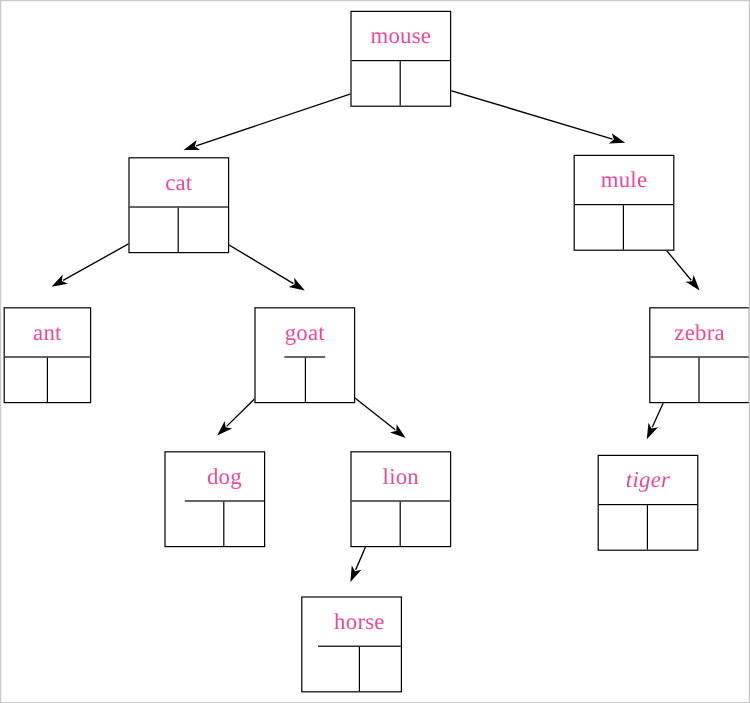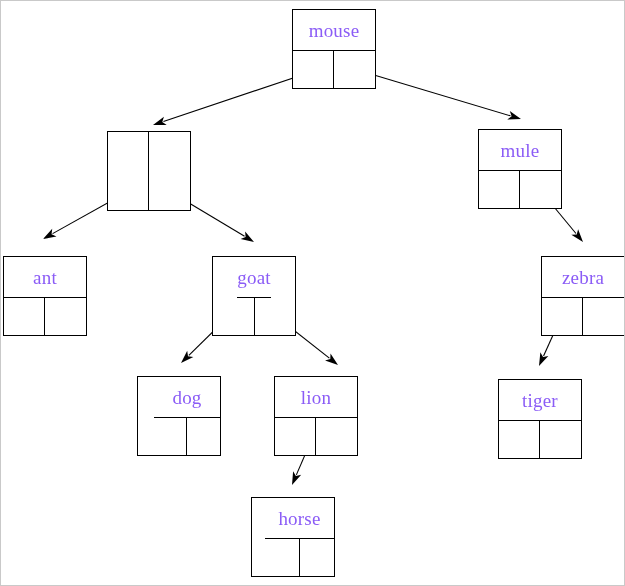--- a/index.html
+++ b/index.html
@@ -33,21 +33,21 @@
     display: flex;
     flex-direction: column;
   }
   .node-label {
     flex: 0 0 41px;
     height: 41px;
     display: flex;
     align-items: center;
     justify-content: center;
     font-size: 19px;
-    color: #8b5cf6;
+    color: #ec4899;
     line-height: 1;
     border-bottom: 1.4px solid #000000;
     box-sizing: border-box;
     letter-spacing: 0.2px;
   }
   .node-pointers {
     flex: 1 1 auto;
     display: flex;
     flex-direction: row;
   }
@@ -103,33 +103,34 @@
     </svg>
   <div id="node-layer">
       <div class="node" style="left: 291px; top: 8px; width: 84px; height: 80px; border-color: rgb(0, 0, 0);">
         <div class="node-label">mouse</div>
         <div class="node-pointers">
           <div class="ptr-cell left"></div>
           <div class="ptr-cell right"></div>
         </div>
       </div>
       <div class="node" style="left: 106px; top: 130px; width: 84px; height: 80px; border-color: rgb(0, 0, 0);">
+        <div class="node-label">cat</div>
         <div class="node-pointers">
           <div class="ptr-cell left"></div>
           <div class="ptr-cell right"></div>
         </div>
       </div>
       <div class="node" style="left: 477px; top: 128px; width: 84px; height: 80px; border-color: rgb(0, 0, 0);">
         <div class="node-label">mule</div>
         <div class="node-pointers">
           <div class="ptr-cell left"></div>
           <div class="ptr-cell right"></div>
         </div>
       </div>
-      <div class="node" style="left: 2px; top: 255px; width: 84px; height: 80px; border-color: rgb(0, 0, 0);">
+      <div class="node" style="left: 2px; top: 255px; width: 73px; height: 80px; border-color: rgb(0, 0, 0);">
         <div class="node-label">ant</div>
         <div class="node-pointers">
           <div class="ptr-cell left"></div>
           <div class="ptr-cell right"></div>
         </div>
       </div>
       <div class="node" style="left: 211px; top: 255px; width: 84px; height: 80px; border-color: rgb(0, 0, 0); align-items: center;">
         <div class="node-label">goat</div>
         <div class="node-pointers">
           <div class="ptr-cell left"></div>
@@ -143,28 +144,28 @@
           <div class="ptr-cell right"></div>
         </div>
       </div>
       <div class="node" style="left: 136px; top: 375px; width: 84px; height: 80px; border-color: rgb(0, 0, 0); padding-left: 16px;">
         <div class="node-label">dog</div>
         <div class="node-pointers">
           <div class="ptr-cell left"></div>
           <div class="ptr-cell right"></div>
         </div>
       </div>
-      <div class="node" style="left: 273px; top: 375px; width: 84px; height: 80px; border-color: rgb(0, 0, 0);">
+      <div class="node" style="left: 291px; top: 375px; width: 84px; height: 80px; border-color: rgb(0, 0, 0);">
         <div class="node-label">lion</div>
         <div class="node-pointers">
           <div class="ptr-cell left"></div>
           <div class="ptr-cell right"></div>
         </div>
       </div>
-      <div class="node" style="left: 497px; top: 378px; width: 84px; height: 80px; border-color: rgb(0, 0, 0);">
+      <div class="node" style="left: 497px; top: 378px; width: 84px; height: 80px; border-color: rgb(0, 0, 0); font-style: italic;">
         <div class="node-label">tiger</div>
         <div class="node-pointers">
           <div class="ptr-cell left"></div>
           <div class="ptr-cell right"></div>
         </div>
       </div>
       <div class="node" style="left: 250px; top: 496px; width: 84px; height: 80px; border-color: rgb(0, 0, 0); padding-left: 13px;">
         <div class="node-label">horse</div>
         <div class="node-pointers">
           <div class="ptr-cell left"></div>

